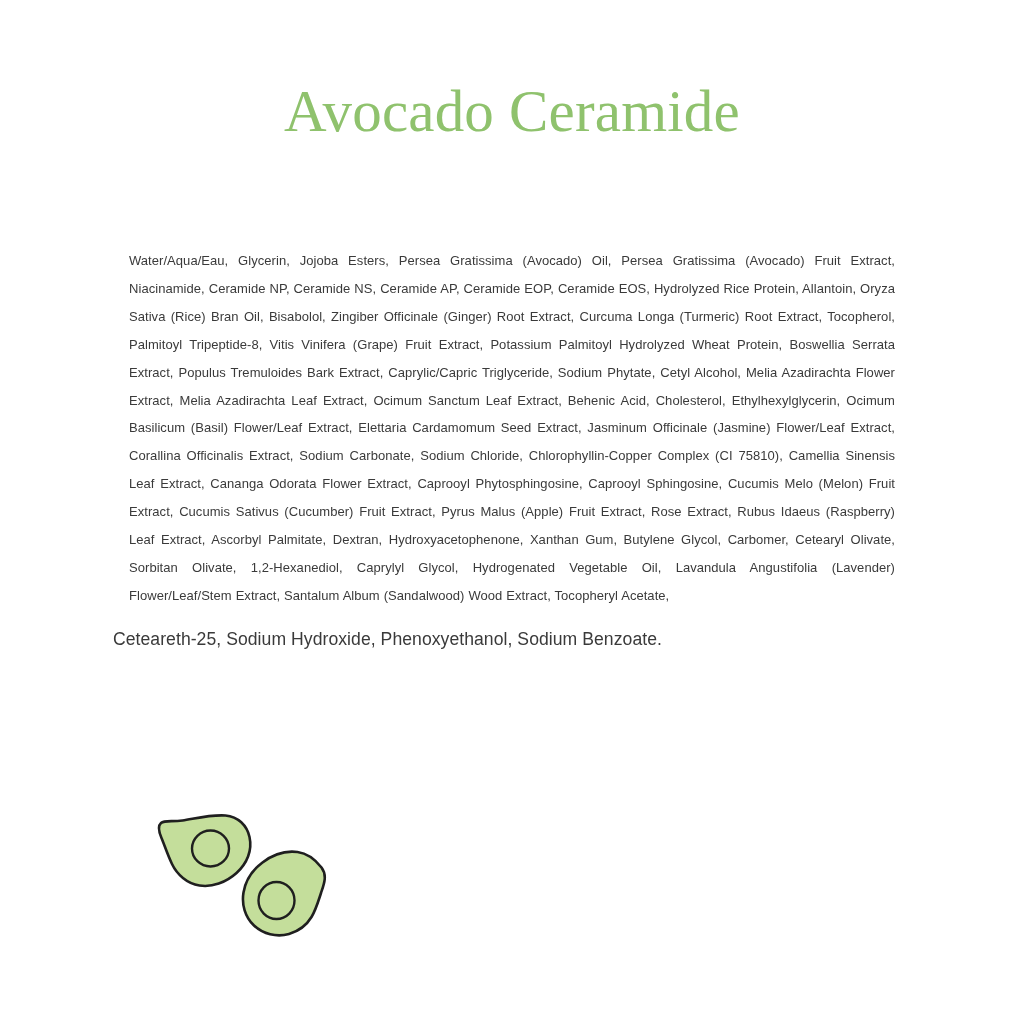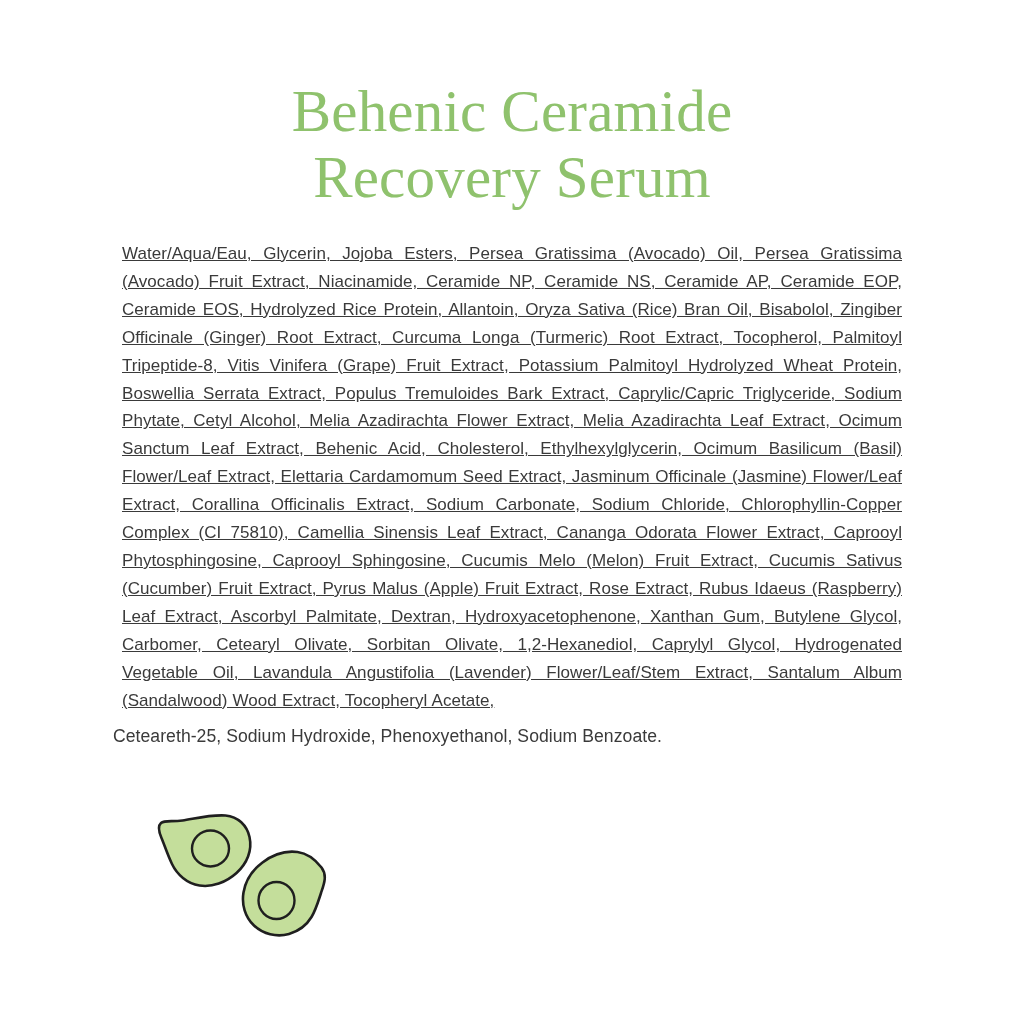--- a/index.html
+++ b/index.html
@@ -44,29 +44,28 @@
 
   
   .ingredients-block {
     position: absolute;
     left: 113px;
     top: 231px;
     width: 798px;
   }
   .ingredients-text {
     font-family: "Liberation Sans", "DejaVu Sans", sans-serif;
-    font-size: 17px;
+    font-size: 13px;
     line-height: 27.9px;
     color: #3a3a3a;
     text-align: justify;
     text-justify: inter-word;
     letter-spacing: 0.05px;
     word-spacing: 0.3px;
-    margin: 9px;
-    text-decoration: underline;
+    margin: 16px;
   }
   .ingredients-tail {
     font-family: "Liberation Sans", "DejaVu Sans", sans-serif;
     font-size: 17.6px;
     line-height: 27.9px;
     color: #3a3a3a;
     text-align: left;
     letter-spacing: 0.05px;
     margin: 0;
   }
@@ -84,22 +83,21 @@
     width: 220px;
     height: 145px;
   }
 </style>
 </head>
 <body>
 
 <div class="page">
 
   <div class="title-block">
-    <div class="title-line">Behenic Ceramide</div>
-    <div class="title-line">Recovery Serum</div>
+    <div class="title-line">Avocado Ceramide</div>
   </div>
 
   <div class="ingredients-block">
     <p class="ingredients-text">Water/Aqua/Eau, Glycerin, Jojoba Esters, Persea Gratissima (Avocado) Oil, Persea Gratissima (Avocado) Fruit Extract, Niacinamide, Ceramide NP, Ceramide NS, Ceramide AP, Ceramide EOP, Ceramide EOS, Hydrolyzed Rice Protein, Allantoin, Oryza Sativa (Rice) Bran Oil, Bisabolol, Zingiber Officinale (Ginger) Root Extract, Curcuma Longa (Turmeric) Root Extract, Tocopherol, Palmitoyl Tripeptide-8, Vitis Vinifera (Grape) Fruit Extract, Potassium Palmitoyl Hydrolyzed Wheat Protein, Boswellia Serrata Extract, Populus Tremuloides Bark Extract, Caprylic/Capric Triglyceride, Sodium Phytate, Cetyl Alcohol, Melia Azadirachta Flower Extract, Melia Azadirachta Leaf Extract, Ocimum Sanctum Leaf Extract, Behenic Acid, Cholesterol, Ethylhexylglycerin, Ocimum Basilicum (Basil) Flower/Leaf Extract, Elettaria Cardamomum Seed Extract, Jasminum Officinale (Jasmine) Flower/Leaf Extract, Corallina Officinalis Extract, Sodium Carbonate, Sodium Chloride, Chlorophyllin-Copper Complex (CI 75810), Camellia Sinensis Leaf Extract, Cananga Odorata Flower Extract, Caprooyl Phytosphingosine, Caprooyl Sphingosine, Cucumis Melo (Melon) Fruit Extract, Cucumis Sativus (Cucumber) Fruit Extract, Pyrus Malus (Apple) Fruit Extract, Rose Extract, Rubus Idaeus (Raspberry) Leaf Extract, Ascorbyl Palmitate, Dextran, Hydroxyacetophenone, Xanthan Gum, Butylene Glycol, Carbomer, Cetearyl Olivate, Sorbitan Olivate, 1,2-Hexanediol, Caprylyl Glycol, Hydrogenated Vegetable Oil, Lavandula Angustifolia (Lavender) Flower/Leaf/Stem Extract, Santalum Album (Sandalwood) Wood Extract, Tocopheryl Acetate,</p>
     <p class="ingredients-tail">Ceteareth-25, Sodium Hydroxide, Phenoxyethanol, Sodium Benzoate.</p>
   </div>
 
   <div class="avocado-art">
     <svg viewBox="0 0 220 145" xmlns="http://www.w3.org/2000/svg">
 

